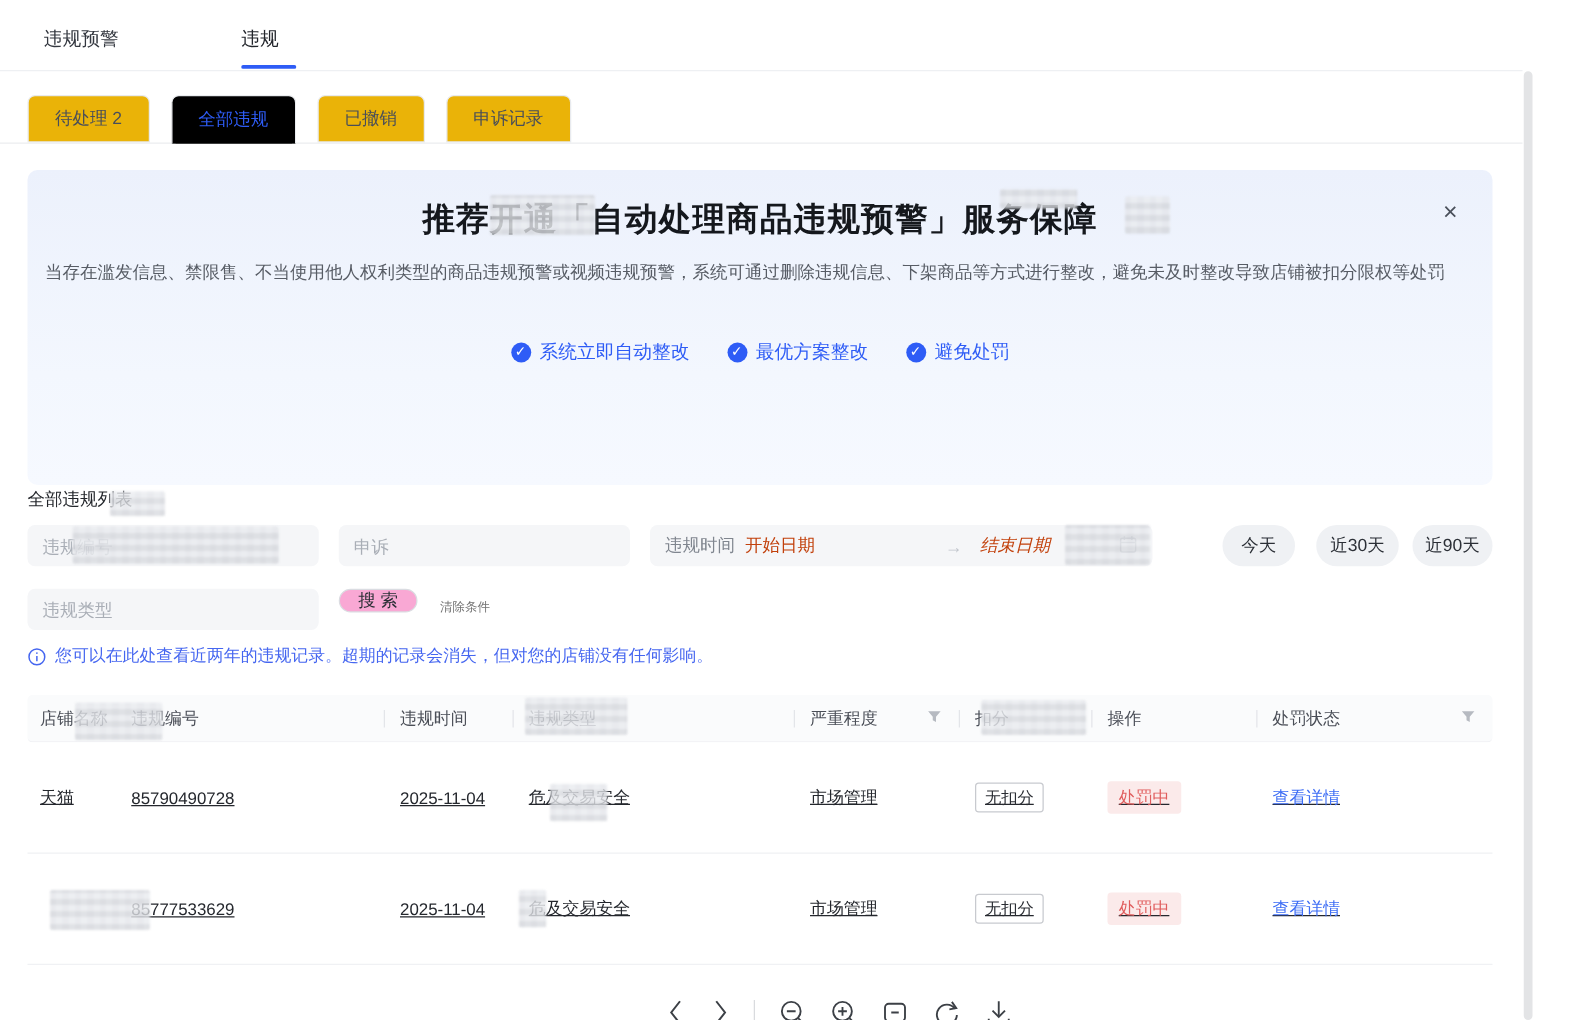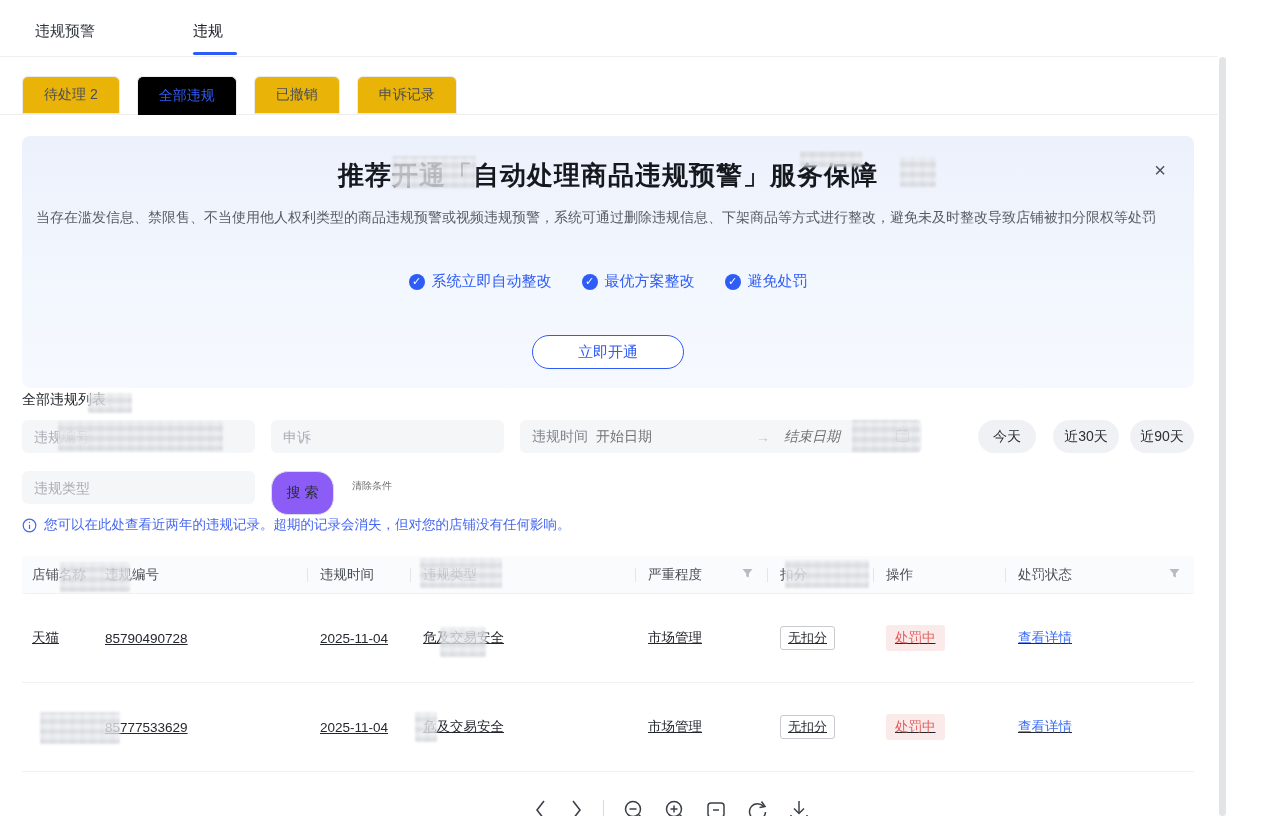--- a/index.html
+++ b/index.html
@@ -40,27 +40,27 @@
     color:#2e5cf6; font-size:15px; display:flex; align-items:center; justify-content:center; cursor:pointer; }
 
   
   .list-title { left:22px; top:391px; font-size:14px; color:#23262b; }
   .finput { height:33px; background:#f5f6f8; border:none; border-radius:6px; padding:0 12px;
     font-size:14px; color:#33363c; outline:none; font-family:inherit; }
   .finput::placeholder { color:#a9aeb6; }
   .daterange { height:33px; background:#f5f6f8; border-radius:6px; display:flex;
     align-items:center; padding:0 12px; font-size:14px; gap:8px; }
   .dr-label { color:#80868f; }
-  .dr-ph { color:#737373; }
+  .dr-ph { color:#c2410c; }
   .dr-arrow { color:#c2c6cd; flex:0 0 auto; margin-left:96px; }
   .dr-end { margin-left:6px;font-style:italic; }
   .dr-cal { margin-left:auto; color:#aeb3bb; }
   .pill { height:33px; border-radius:17px; background:#eff1f4; border:none; font-size:14px;
     color:#2b2f36; display:flex; align-items:center; justify-content:center; cursor:pointer; font-family:inherit; }
-  .search-btn { height:44px; border-radius:17px; border:1px solid #dadce1; background:#8b5cf6;
+  .search-btn { height:19px; border-radius:17px; border:1px solid #dadce1; background:#f9a8d4;
     font-size:14px; color:#2b2f36; display:flex; align-items:center; justify-content:center;
     cursor:pointer; font-family:inherit; }
   .clear-link { font-size:10px; color:#737373; cursor:pointer; }
   .notice { left:22px; top:516px; display:flex; align-items:center; gap:7px;
     color:#4566f0; font-size:13.5px; }
 
   
   .table { left:22px; top:556px; width:1172px; }
   .grid { display:grid; grid-template-columns:73px 212px 103px 225px 132px 106px 132px 1fr; }
   .thead { height:38px; background:#fafbfc; border-radius:4px; align-items:center;
@@ -121,21 +121,20 @@
     </div>
     <div class="feature">
       <span class="checkicon">✓</span>
       <span>最优方案整改</span>
     </div>
     <div class="feature">
       <span class="checkicon">✓</span>
       <span>避免处罚</span>
     </div>
   </div>
-  <div class="cta">立即开通</div>
 </div>
 
 <div class="abs list-title">全部违规列表</div>
 
 <input class="abs finput" style="left: 22px; top: 420px; width: 233px;" placeholder="违规编号">
 <input class="abs finput" style="left: 271px; top: 420px; width: 233px;" placeholder="申诉">
 <div class="abs daterange" style="left:520px;top:420px;width:402px;">
   <span class="dr-label">违规时间</span>
   <span class="dr-ph">开始日期</span>
   <span class="dr-arrow">→</span>

